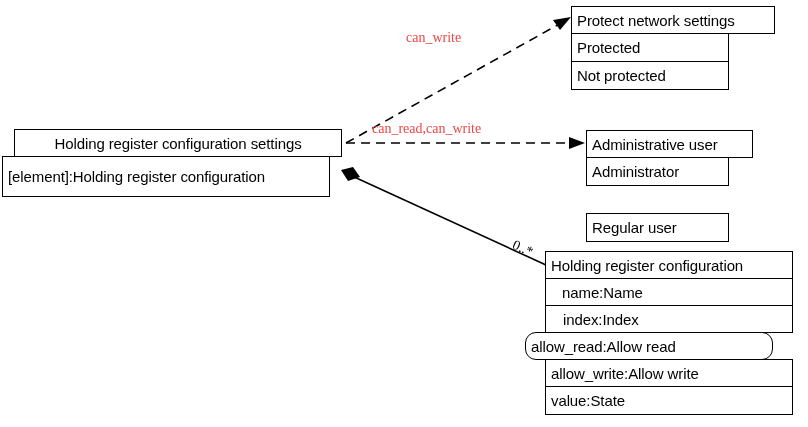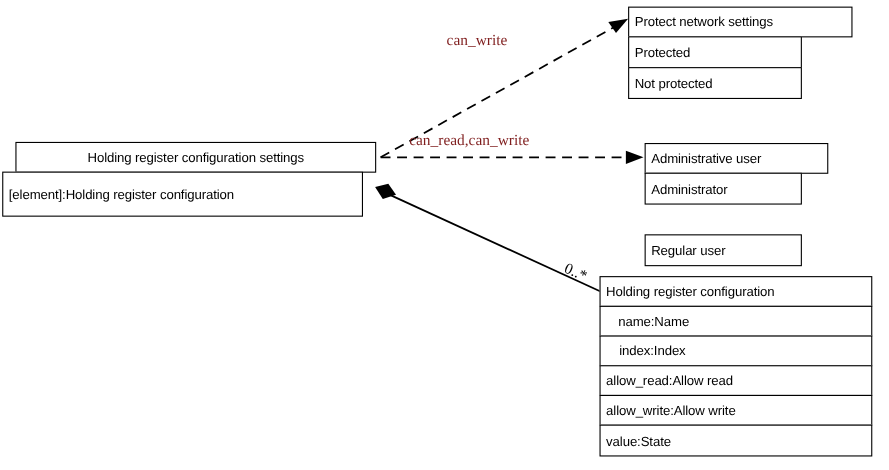--- a/index.html
+++ b/index.html
@@ -27,21 +27,21 @@
   
   .uml-box {
     position: absolute;
     box-sizing: border-box;
   }
   .uml-row {
     position: absolute;
     box-sizing: border-box;
     border: 1px solid #000000;
     background: #ffffff;
-    font-size: 12px;
+    font-size: 15px;
     line-height: 1;
     white-space: nowrap;
     display: flex;
     align-items: center;
     padding: 0 5px;
     letter-spacing: -0.1px;
   }
   .uml-row.center {
     justify-content: center;
   }
@@ -49,21 +49,21 @@
     justify-content: flex-start;
   }
 
   
   .edge-label {
     position: absolute;
     font-family: "Liberation Serif", serif;
     font-size: 14px;
     line-height: 1;
     white-space: nowrap;
-    color: #7f1d1d;
+    color: #ef4444;
   }
   .mult-label {
     position: absolute;
     font-family: "Liberation Serif", serif;
     font-size: 14px;
     line-height: 1;
     white-space: nowrap;
     color: #000000;
   }
 
@@ -119,18 +119,18 @@
   <div class="uml-box">
     <div class="uml-row left" style="left:586px; top:130px; width:167px; height:28px;">Administrative user</div>
     <div class="uml-row left" style="left:586px; top:157px; width:143px; height:29px;">Administrator</div>
     <div class="uml-row left" style="left:586px; top:185px; width:143px; height:29px;margin-top:28px;">Regular user</div>
   </div>
 
   <div class="uml-box">
     <div class="uml-row left" style="left:545px; top:251px; width:248px; height:28px;">Holding register configuration</div>
     <div class="uml-row left" style="left:545px; top:278px; width:248px; height:28px;padding-left:16px;">name:Name</div>
     <div class="uml-row left" style="left:545px; top:305px; width:248px; height:28px;padding-left:17px;">index:Index</div>
-    <div class="uml-row left" style="left:545px; top:332px; width:248px; height:28px;">allow_read:Allow read</div>
+    <div class="uml-row left" style="left:525px; top:332px; width:248px; height:28px;border-radius:11px;">allow_read:Allow read</div>
     <div class="uml-row left" style="left:545px; top:359px; width:248px; height:28px;">allow_write:Allow write</div>
     <div class="uml-row left" style="left:545px; top:386px; width:248px; height:29px;">value:State</div>
   </div>
 
 </div>
 
 </body></html>

